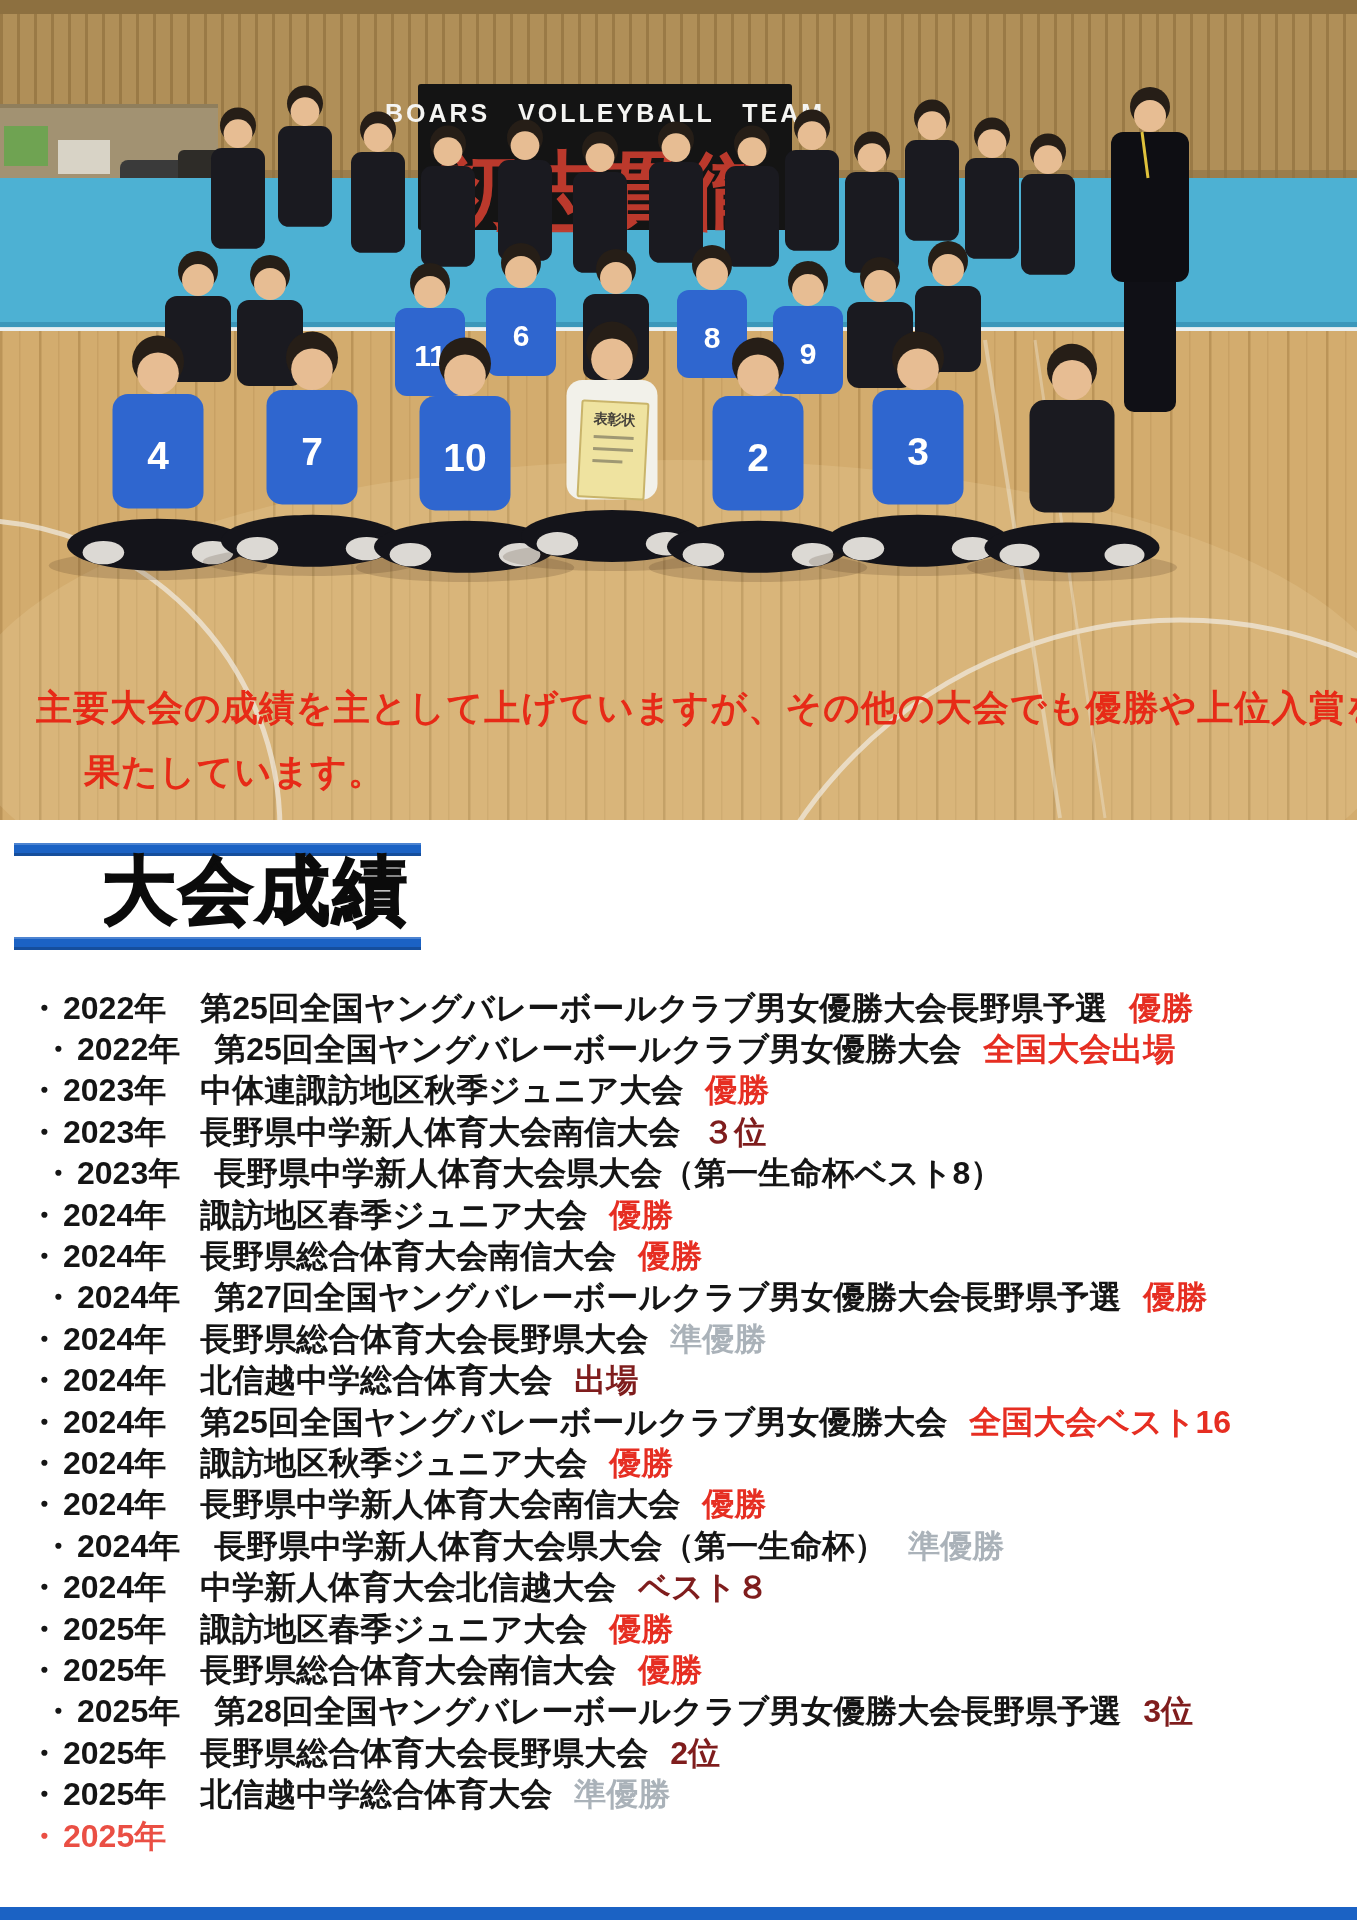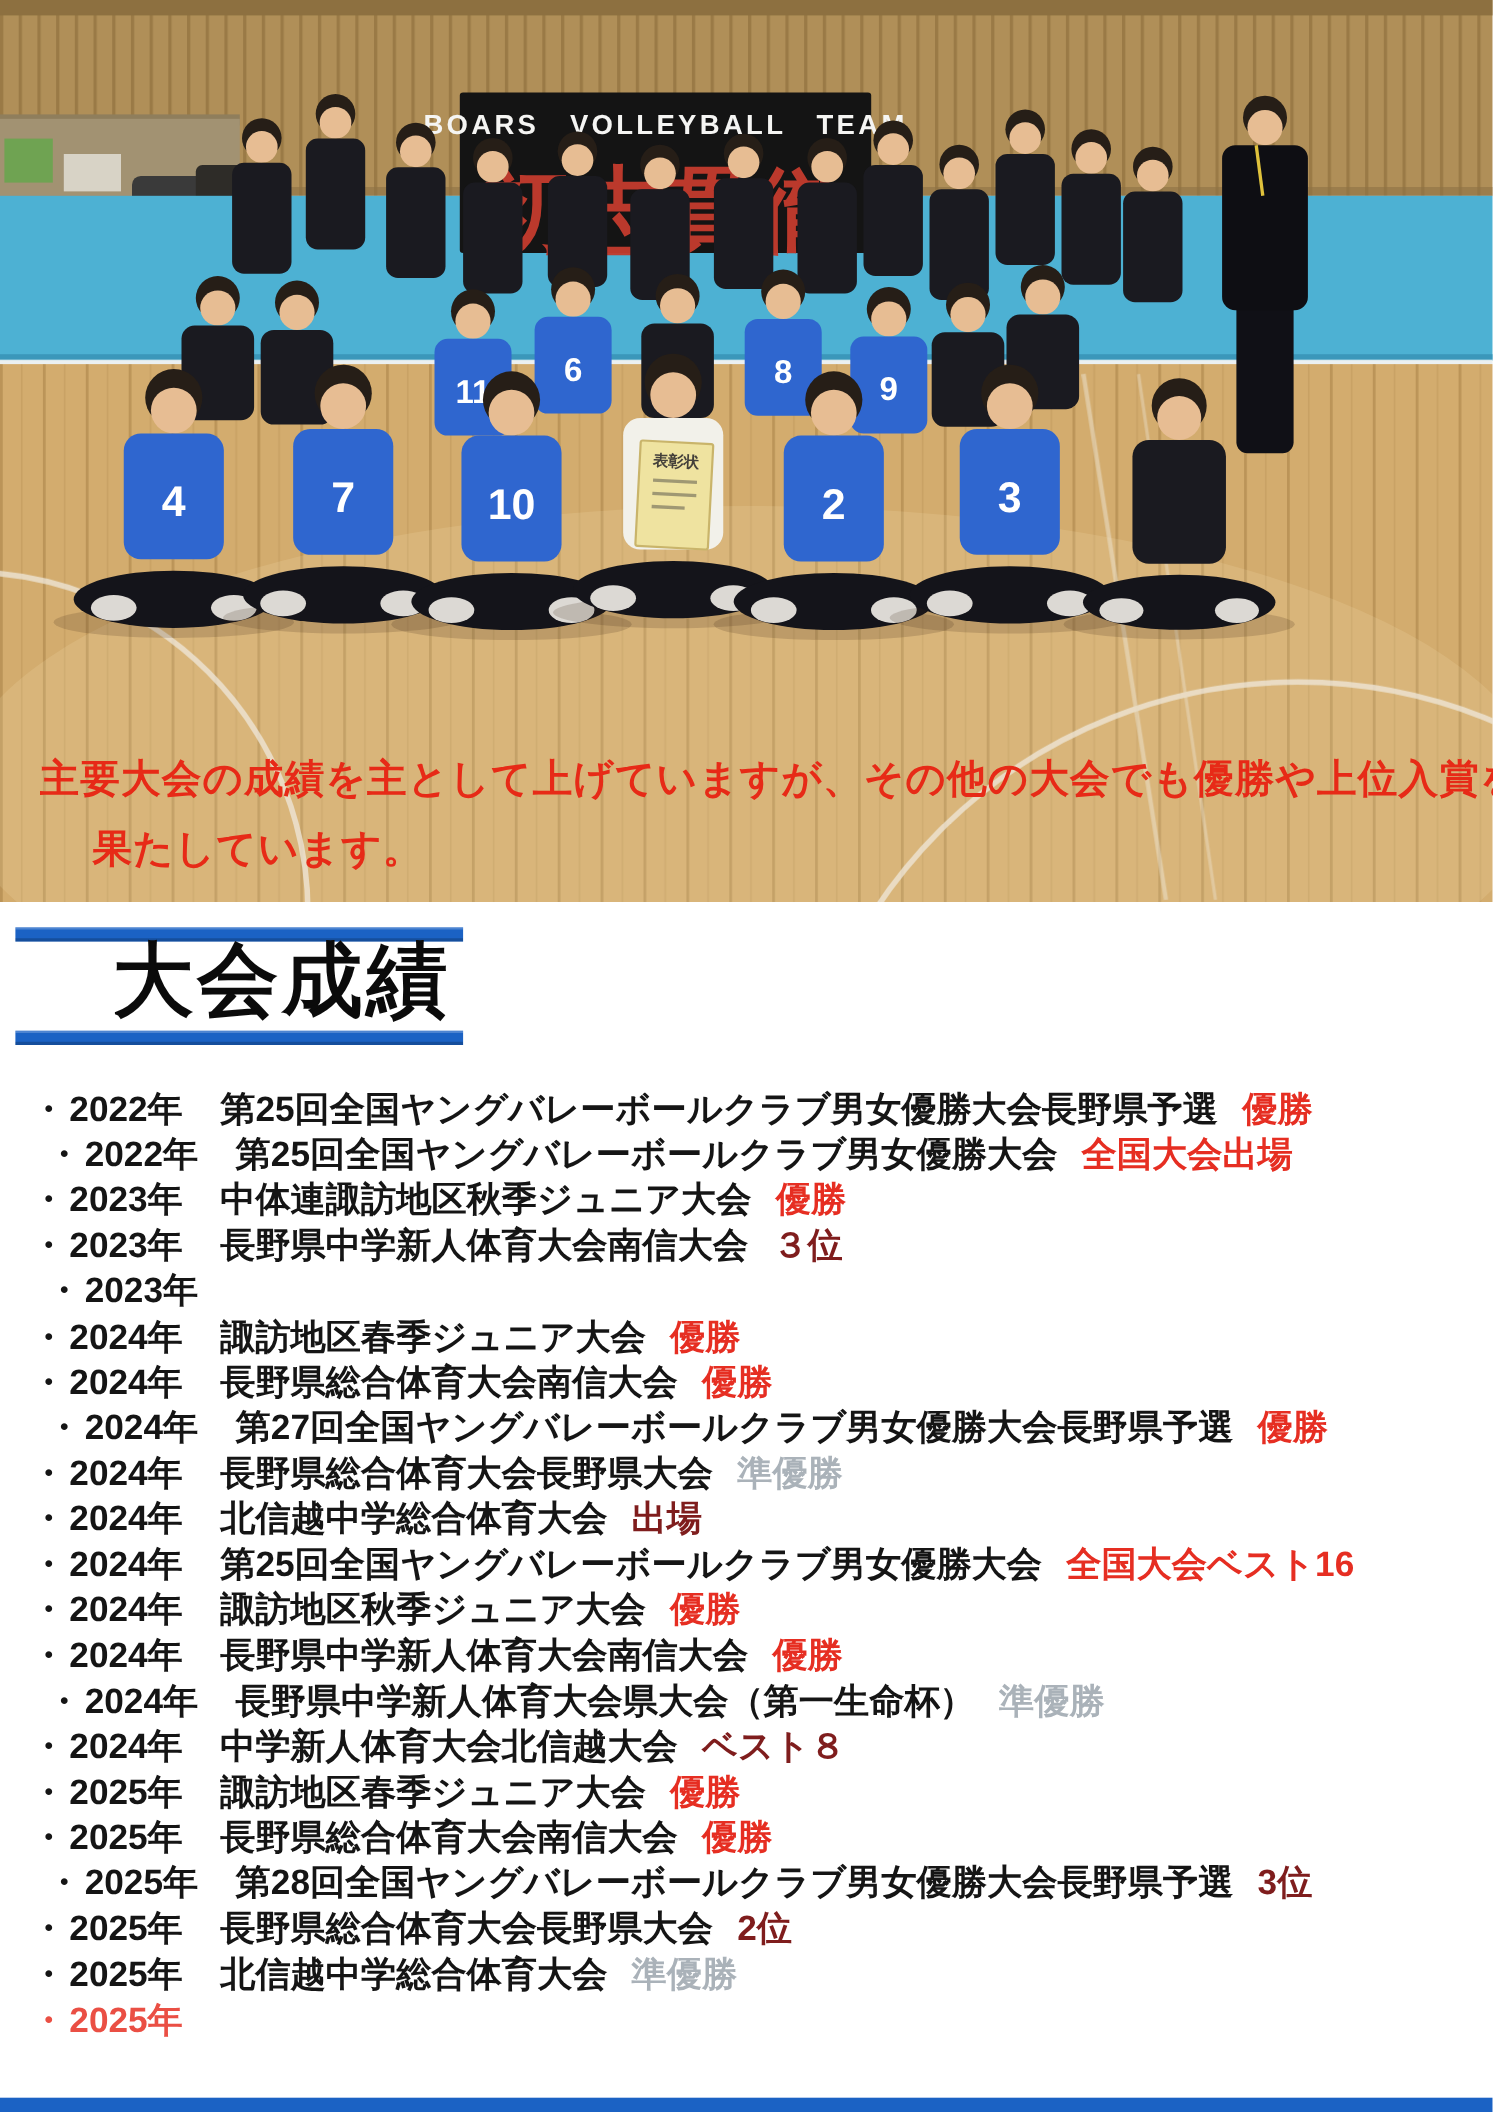--- a/index.html
+++ b/index.html
@@ -25,21 +25,21 @@
   .line1{top:684px;}
   .line2{top:748px;margin-left:48px;}
   .bar{
     position:absolute;left:14px;width:407px;height:13px;background:var(--accent);
     box-shadow:inset 0 2px 0 rgba(255,255,255,.22), inset 0 -3px 0 rgba(0,0,0,.20);
   }
   .bar-top{top:843px;}
   .bar-bottom{top:937px;}
   .title{
     position:absolute;top:854px;left:102px;margin:0;line-height:1;
-    font-size:74px;font-weight:400;color:#0b0b0b;letter-spacing:3px;
+    font-size:74px;font-weight:700;color:#0b0b0b;letter-spacing:3px;
     -webkit-text-stroke:2px #0b0b0b;
   }
   #results-list{position:absolute;top:988px;left:28px;width:1322px;}
   .row{
     height:41.4px;display:flex;align-items:center;white-space:nowrap;
     font-size:32px;font-weight:700;color:#151515;
   }
   .row.indent{padding-left:14px;}
   .bullet{margin-right:3px;}
   .year{margin-right:34px;}
@@ -331,20 +331,21 @@
       </div>
       <div class="row">
         <span class="bullet">・</span>
         <span class="year">2023年</span>
         <span class="event">長野県中学新人体育大会南信大会</span>
         <span class="result plain">３位</span>
       </div>
       <div class="row indent">
         <span class="bullet">・</span>
         <span class="year">2023年</span>
+        <span class="event">長野県中学新人体育大会県大会（第一生命杯ベスト8）</span>
         <span class="result plain"></span>
       </div>
       <div class="row">
         <span class="bullet">・</span>
         <span class="year">2024年</span>
         <span class="event">諏訪地区春季ジュニア大会</span>
         <span class="result red">優勝</span>
       </div>
       <div class="row">
         <span class="bullet">・</span>

